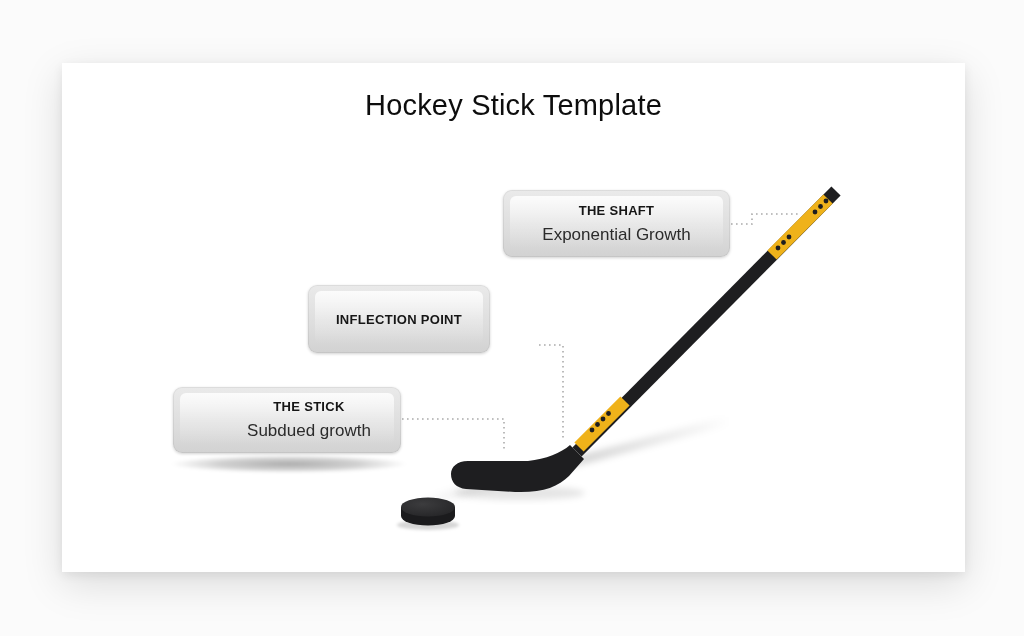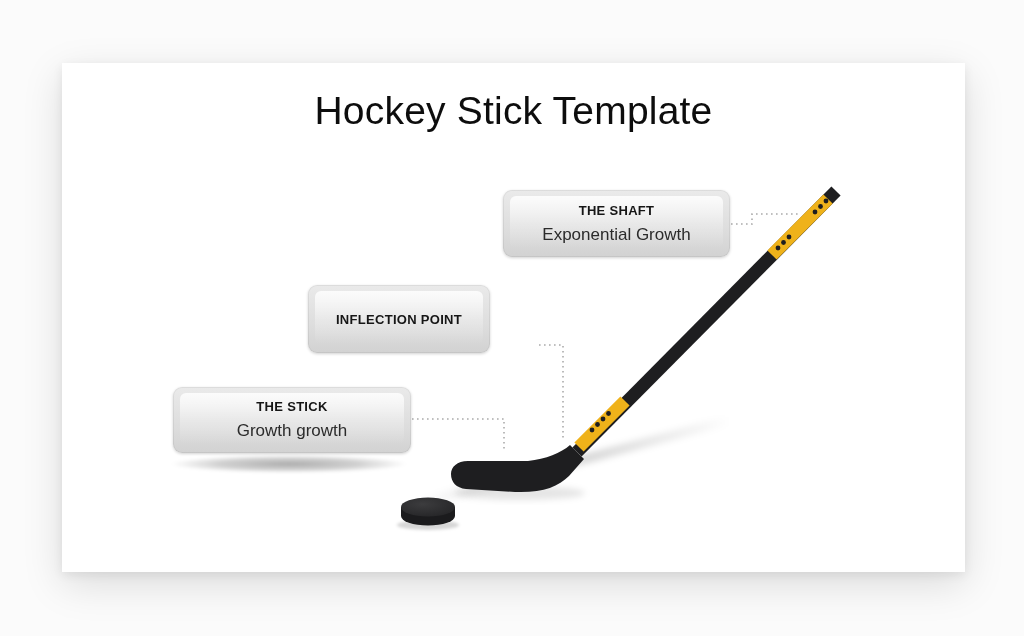--- a/index.html
+++ b/index.html
@@ -10,42 +10,42 @@
     position:relative; overflow:hidden;
   }
   .slide {
     position:absolute; left:62px; top:63px; width:903px; height:509px;
     background:#ffffff;
     box-shadow: 0 12px 38px rgba(0,0,0,0.13), 0 3px 10px rgba(0,0,0,0.07);
   }
   .slide-title {
     position:absolute; top:26px; left:0; width:100%;
     text-align:center; margin:0;
-    font-size:39px; font-weight:400; color:#0d0d0d; letter-spacing:0.2px;
+    font-size:29px; font-weight:400; color:#0d0d0d; letter-spacing:0.2px;
   }
   svg.gfx { position:absolute; left:0; top:0; width:1024px; height:636px; }
   .callout {
     position:absolute; border-radius:9px;
     background:linear-gradient(180deg,#eaeaea 0%, #dddddd 60%, #d2d2d2 100%);
     box-shadow: 0 1px 3px rgba(0,0,0,0.18), inset 0 0 0 1px rgba(0,0,0,0.06);
     display:flex; flex-direction:column; align-items:center; justify-content:center; gap:7px;
   }
   .callout::before {
     content:""; position:absolute; left:7px; right:7px; top:6px; bottom:9px;
     border-radius:6px; pointer-events:none;
     background:linear-gradient(180deg, rgba(255,255,255,0.85), rgba(255,255,255,0.28) 55%, rgba(255,255,255,0) 100%);
   }
   .callout-title {
     position:relative; font-weight:700; font-size:13px; color:#161616; letter-spacing:0.3px;
   }
   .callout-sub { position:relative; font-size:17px; color:#2b2b2b; }
   .callout-sub:empty { display:none; }
   #callout-shaft      { left:503px; top:190px; width:227px; height:67px; }
   #callout-inflection { left:308px; top:285px; width:182px; height:68px; }
-  #callout-stick      { left:173px; top:387px; width:238px; height:66px; }
+  #callout-stick      { left:173px; top:387px; width:184px; height:66px;padding-left:44px; }
 </style>
 </head>
 <body>
 
 <div class="slide">
   <h1 class="slide-title">Hockey Stick Template</h1>
 </div>
 
 <svg class="gfx" viewBox="0 0 1024 636">
   <defs>
@@ -128,14 +128,14 @@
   <span class="callout-sub">Exponential Growth</span>
 </div>
 
 <div class="callout" id="callout-inflection">
   <span class="callout-title">INFLECTION POINT</span>
 
 </div>
 
 <div class="callout" id="callout-stick">
   <span class="callout-title">THE STICK</span>
-  <span class="callout-sub">Growth growth</span>
+  <span class="callout-sub">Subdued growth</span>
 </div>
 
 </body></html>

